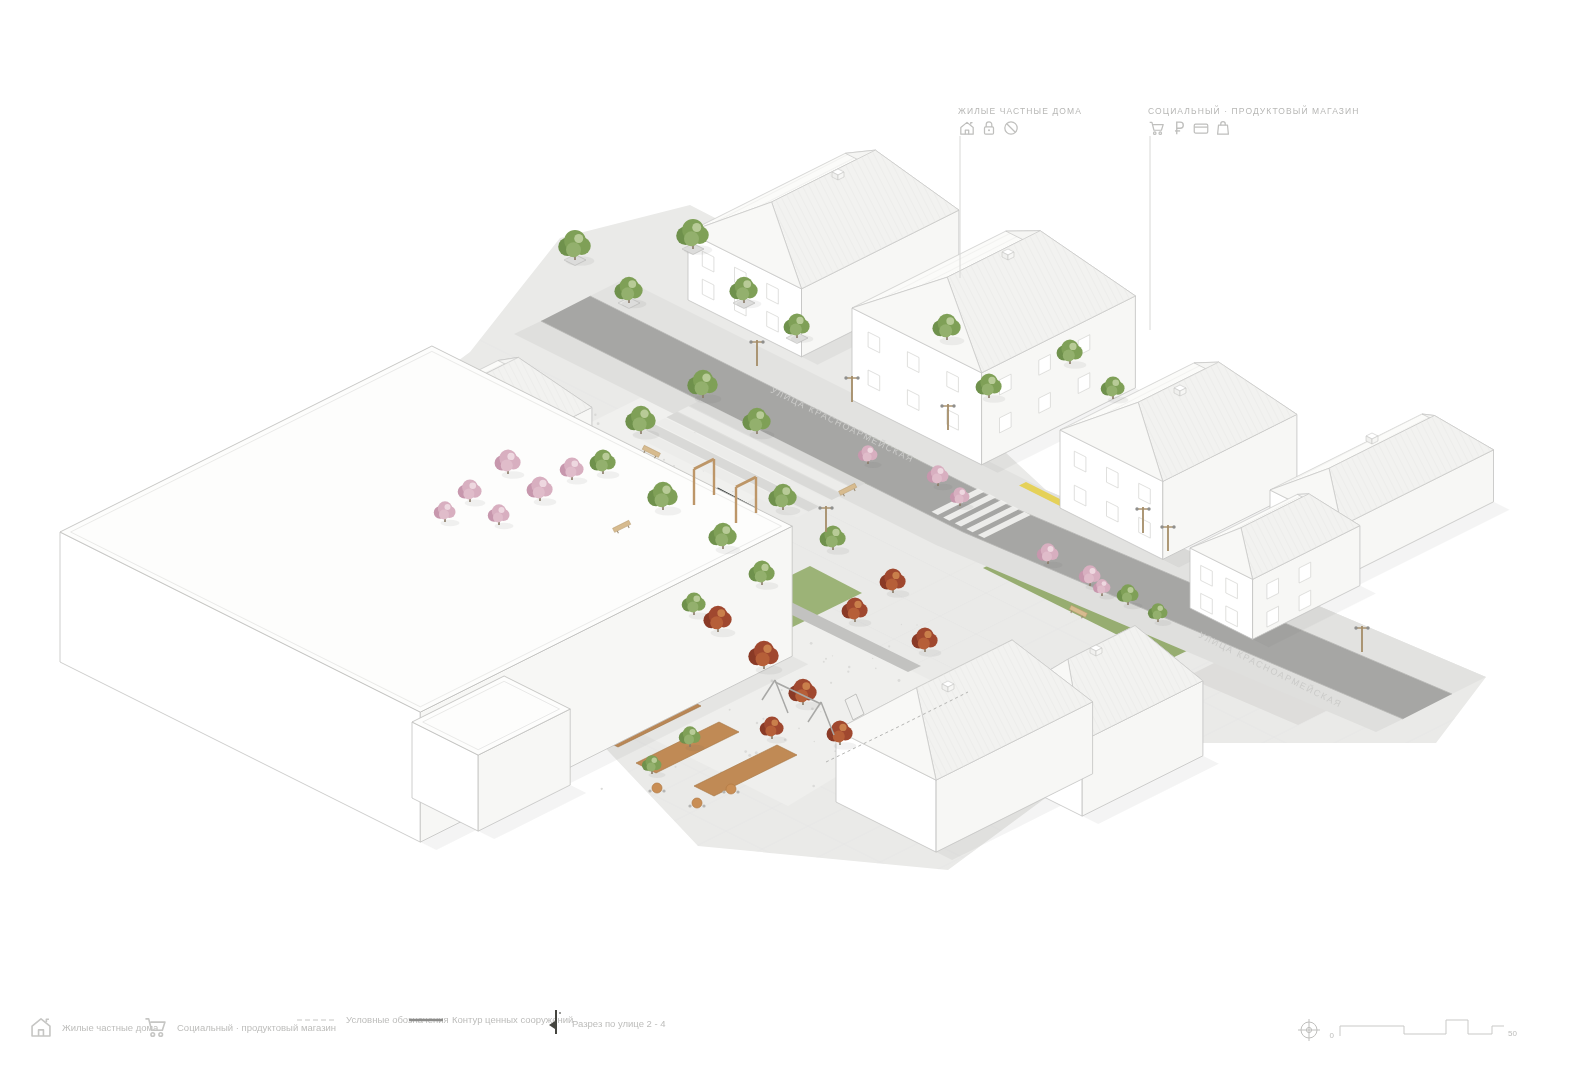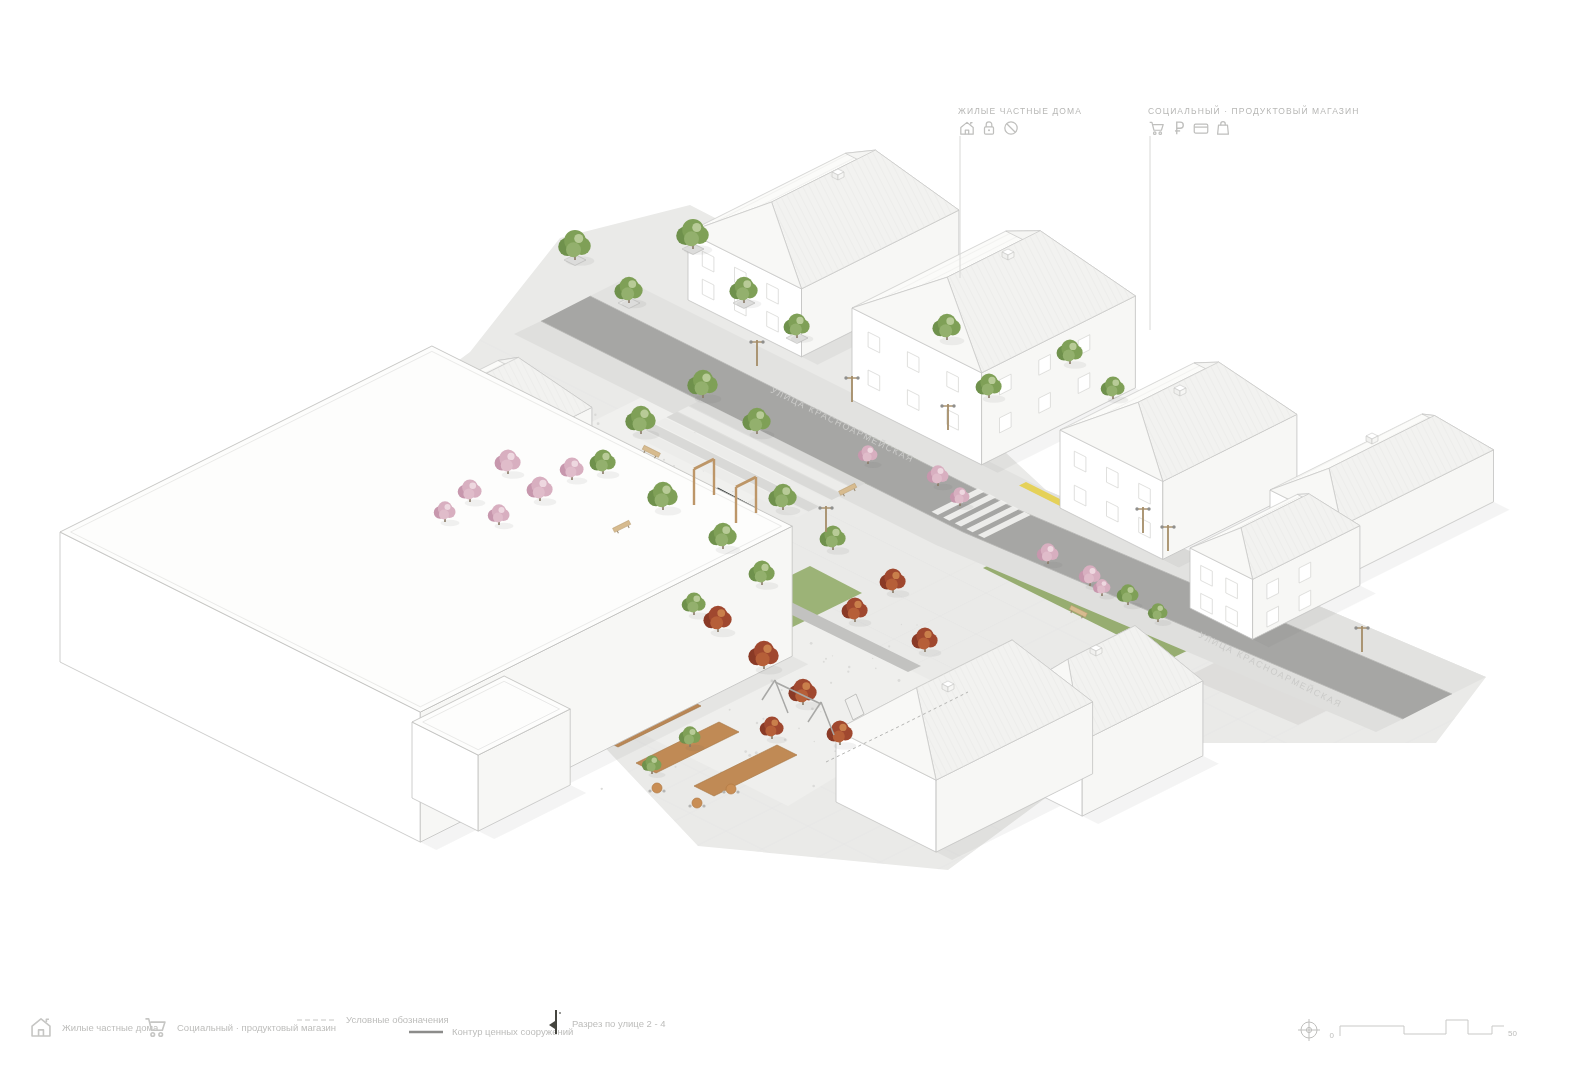--- a/index.html
+++ b/index.html
@@ -986,21 +986,21 @@
         </g>
       </svg>
       <span>Социальный · продуктовый магазин</span>
     </div>
     <div class="lg" style="left:296px;top:8px;">
       <svg class="icn" width="42" height="10" viewBox="0 0 42 10">
         <line x1="1" y1="5" x2="41" y2="5" stroke="#c6c6c4" stroke-width="1" stroke-dasharray="5,3"></line>
       </svg>
       <span>Условные обозначения</span>
     </div>
-    <div class="lg" style="left:408px;top:20px;">
+    <div class="lg" style="left:408px;top:8px;">
       <svg class="icn" width="36" height="10" viewBox="0 0 36 10">
         <line x1="1" y1="5" x2="35" y2="5" stroke="#8c8c8a" stroke-width="2.4"></line>
       </svg>
       <span>Контур ценных сооружений</span>
     </div>
     <div class="lg" style="left:548px;top:2px;">
       <svg class="icn" width="16" height="30" viewBox="0 0 16 30">
         <rect x="7" y="2" width="2" height="24" fill="#45453f"></rect>
         <polygon points="7,13 1,17 7,21" fill="#45453f"></polygon>
         <rect x="11" y="4" width="2" height="2" fill="#9a9a98"></rect>

